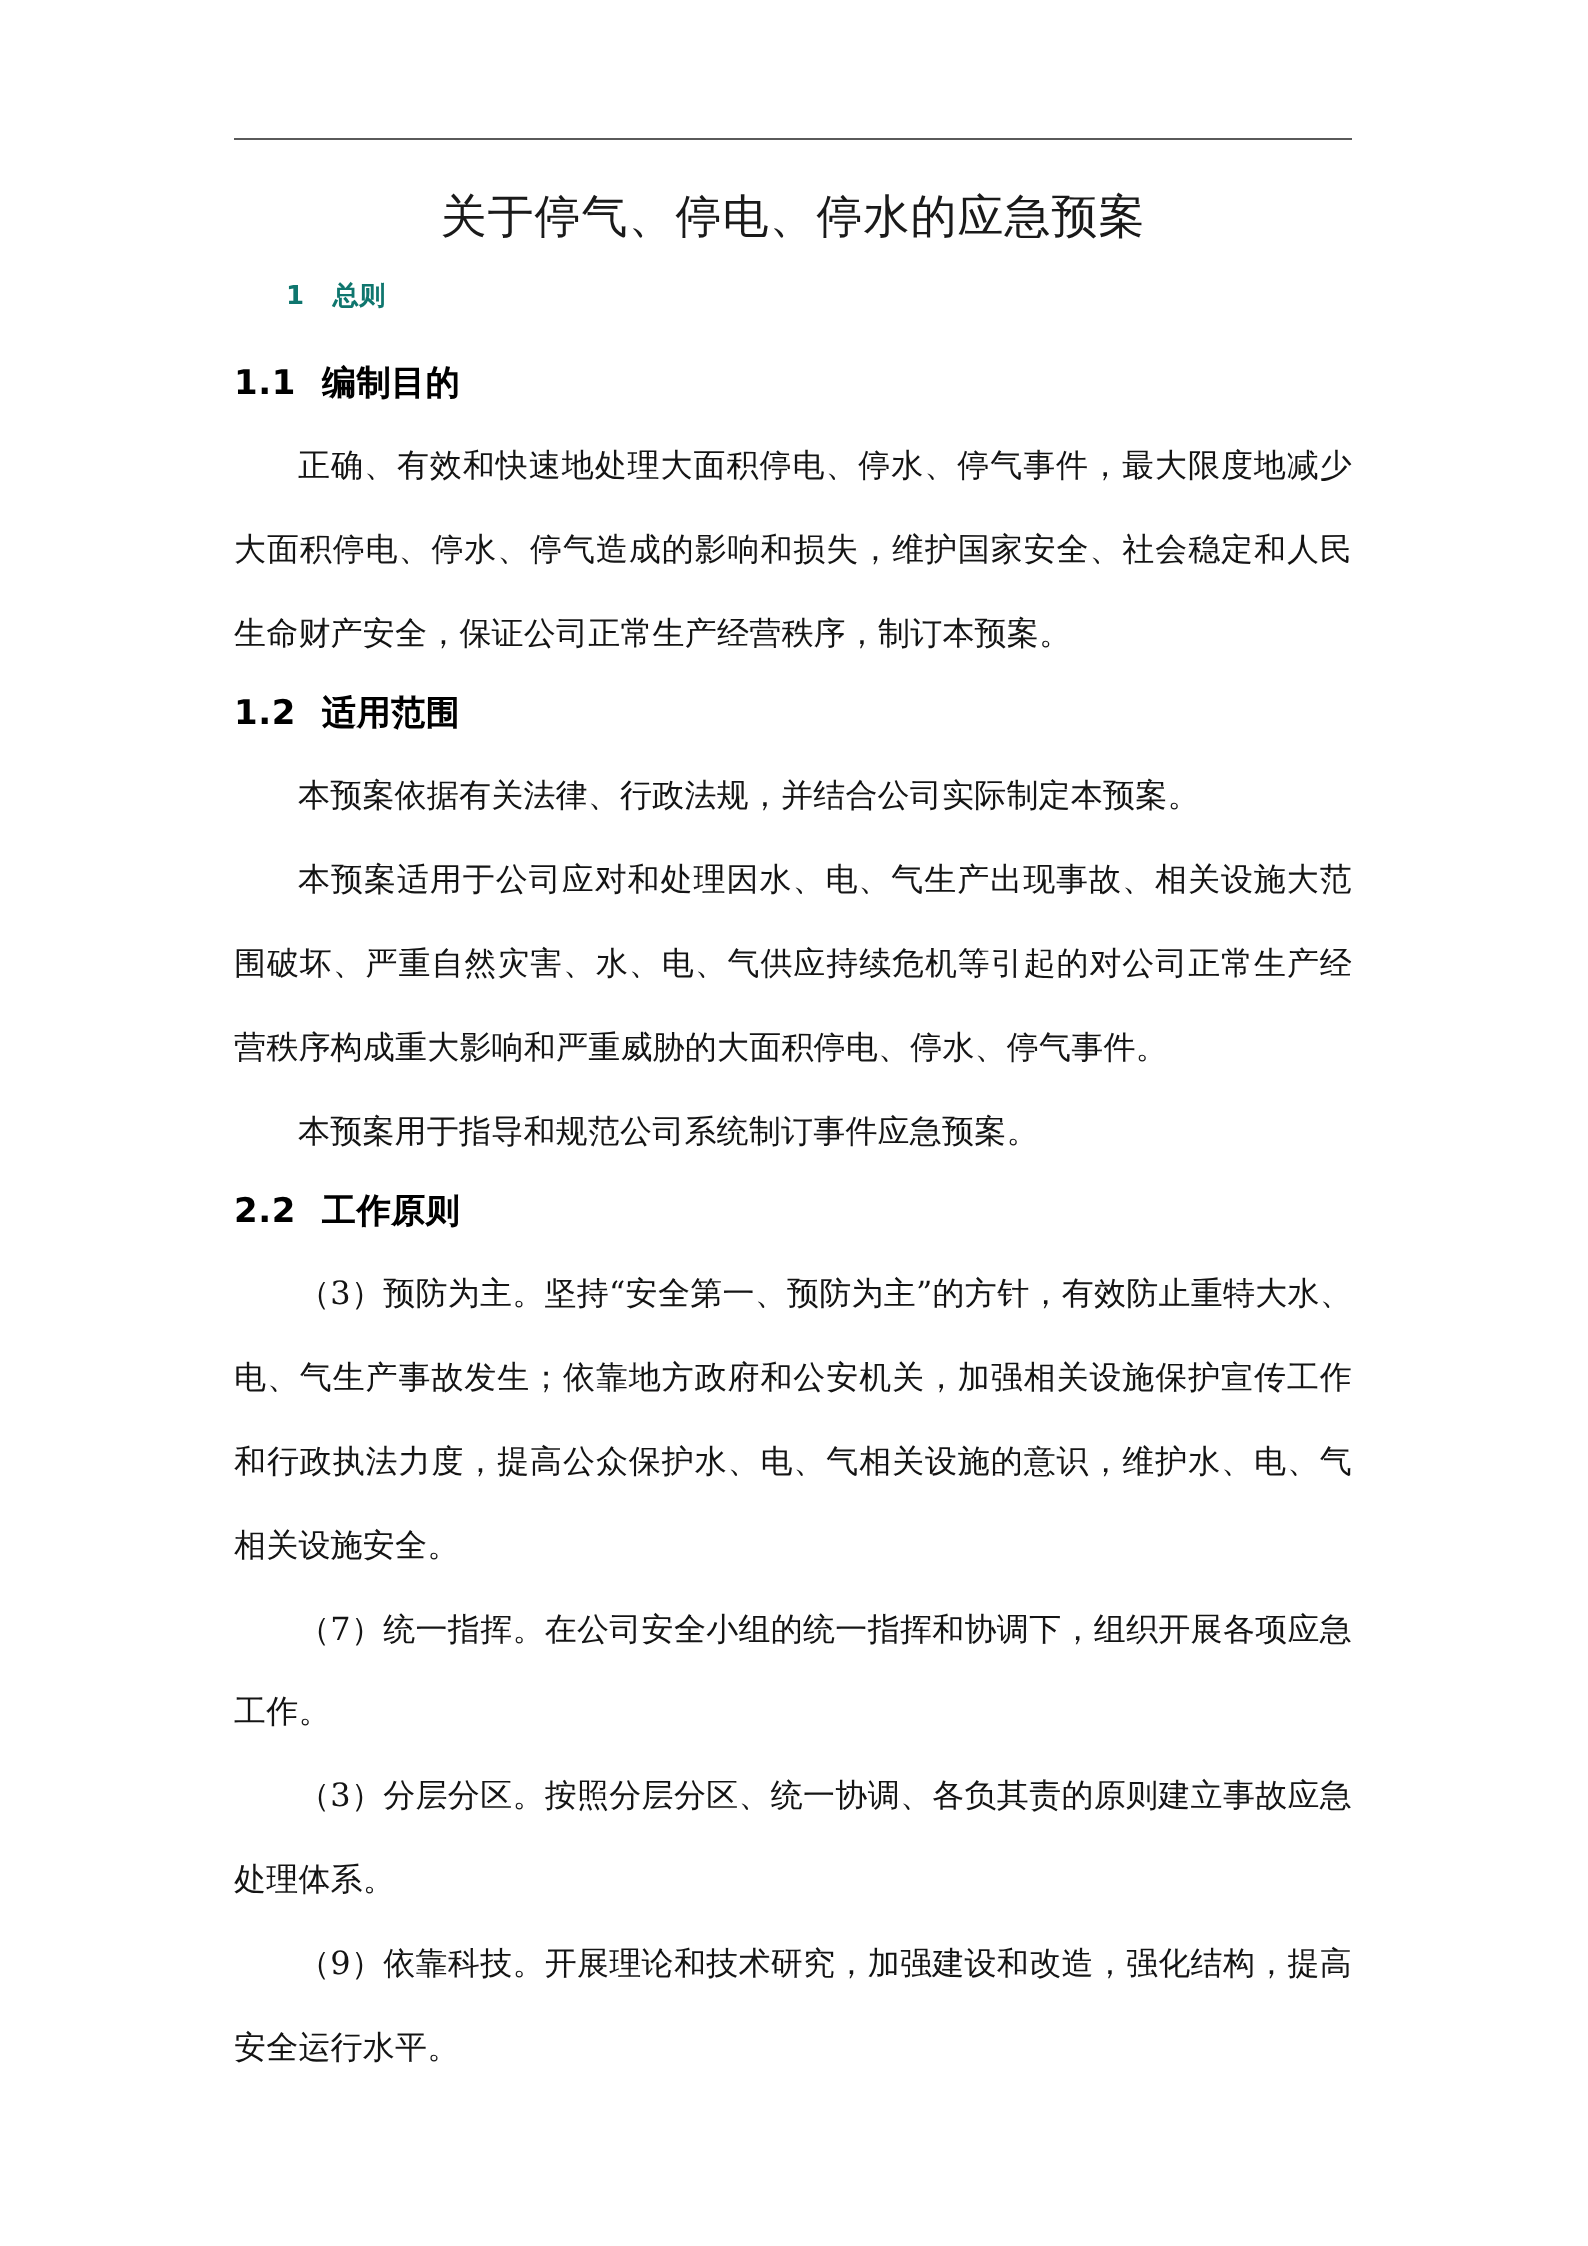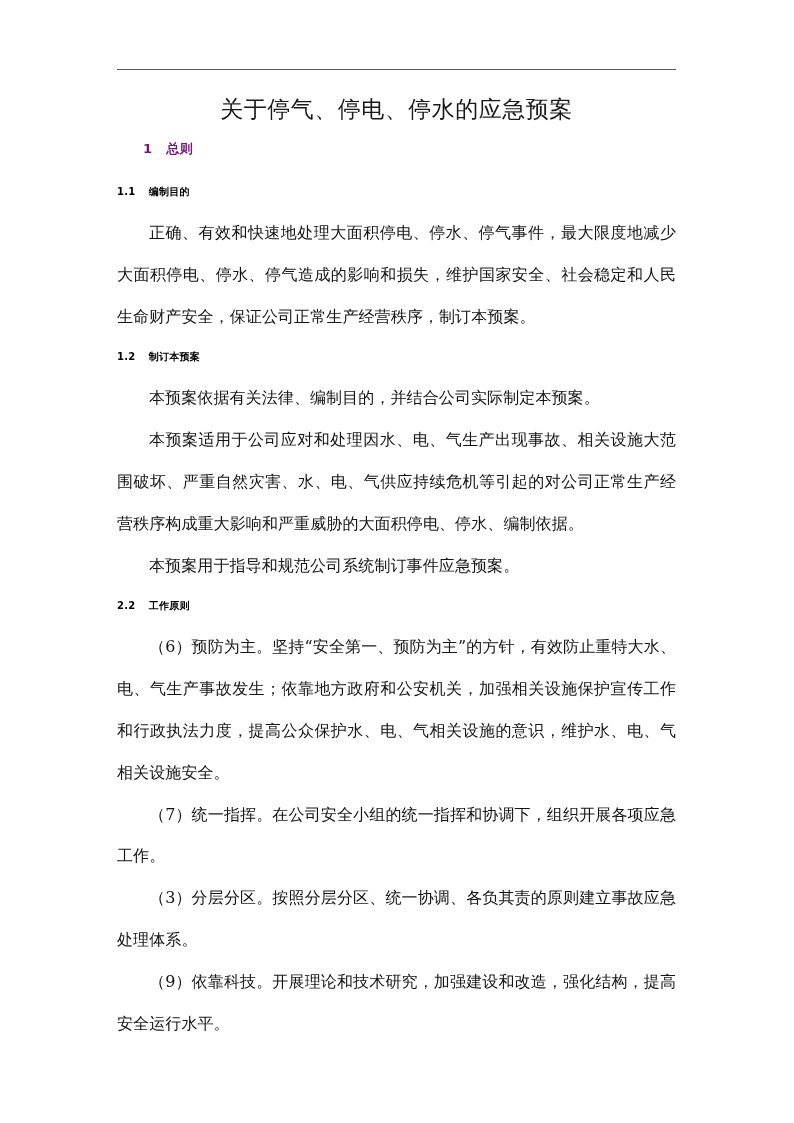--- a/index.html
+++ b/index.html
@@ -47,29 +47,29 @@
     margin: 0 0 4px 0;
     color: #1a1a1a;
   }
   .h1 {
     font-family: "DejaVu Sans", "Liberation Sans", sans-serif;
     font-size: 13px;
     font-weight: 700;
     line-height: 34px;
     margin: 0;
     padding-left: 26px;
-    color: #701a75;
+    color: #0f766e;
     letter-spacing: 0.3px;
   }
   .h1 .num {
     margin-right: 14px;
   }
   .h2 {
     font-family: "DejaVu Sans", "Liberation Sans", serif;
-    font-size: 10px;
+    font-size: 17px;
     font-weight: 700;
     line-height: 40px;
     margin: 0;
     color: #000;
     letter-spacing: 0.3px;
   }
   .h2 .num {
     margin-right: 13px;
   }
   p.body {
@@ -104,29 +104,29 @@
     </div>
 
     <div class="spacer-sm"></div>
 
     <div class="h2">
       <span class="num">1.1</span><span>编制目的</span>
     </div>
     <p class="body">正确、有效和快速地处理大面积停电、停水、停气事件，最大限度地减少大面积停电、停水、停气造成的影响和损失，维护国家安全、社会稳定和人民生命财产安全，保证公司正常生产经营秩序，制订本预案。</p>
 
     <div class="h2">
-      <span class="num">1.2</span><span>制订本预案</span>
+      <span class="num">1.2</span><span>适用范围</span>
     </div>
-    <p class="body">本预案依据有关法律、编制目的，并结合公司实际制定本预案。</p>
+    <p class="body">本预案依据有关法律、行政法规，并结合公司实际制定本预案。</p>
 
-    <p class="body">本预案适用于公司应对和处理因水、电、气生产出现事故、相关设施大范围破坏、严重自然灾害、水、电、气供应持续危机等引起的对公司正常生产经营秩序构成重大影响和严重威胁的大面积停电、停水、编制依据。</p>
+    <p class="body">本预案适用于公司应对和处理因水、电、气生产出现事故、相关设施大范围破坏、严重自然灾害、水、电、气供应持续危机等引起的对公司正常生产经营秩序构成重大影响和严重威胁的大面积停电、停水、停气事件。</p>
     <p class="body">本预案用于指导和规范公司系统制订事件应急预案。</p>
 
     <div class="h2">
       <span class="num">2.2</span><span>工作原则</span>
     </div>
-    <p class="body">（6）预防为主。坚持“安全第一、预防为主”的方针，有效防止重特大水、电、气生产事故发生；依靠地方政府和公安机关，加强相关设施保护宣传工作和行政执法力度，提高公众保护水、电、气相关设施的意识，维护水、电、气相关设施安全。</p>
+    <p class="body">（3）预防为主。坚持“安全第一、预防为主”的方针，有效防止重特大水、电、气生产事故发生；依靠地方政府和公安机关，加强相关设施保护宣传工作和行政执法力度，提高公众保护水、电、气相关设施的意识，维护水、电、气相关设施安全。</p>
     <p class="body">（7）统一指挥。在公司安全小组的统一指挥和协调下，组织开展各项应急工作。</p>
     <p class="body">（3）分层分区。按照分层分区、统一协调、各负其责的原则建立事故应急处理体系。</p>
     <p class="body">（9）依靠科技。开展理论和技术研究，加强建设和改造，强化结构，提高安全运行水平。</p>
 
   </div>
 </div>
 
 </body></html>

